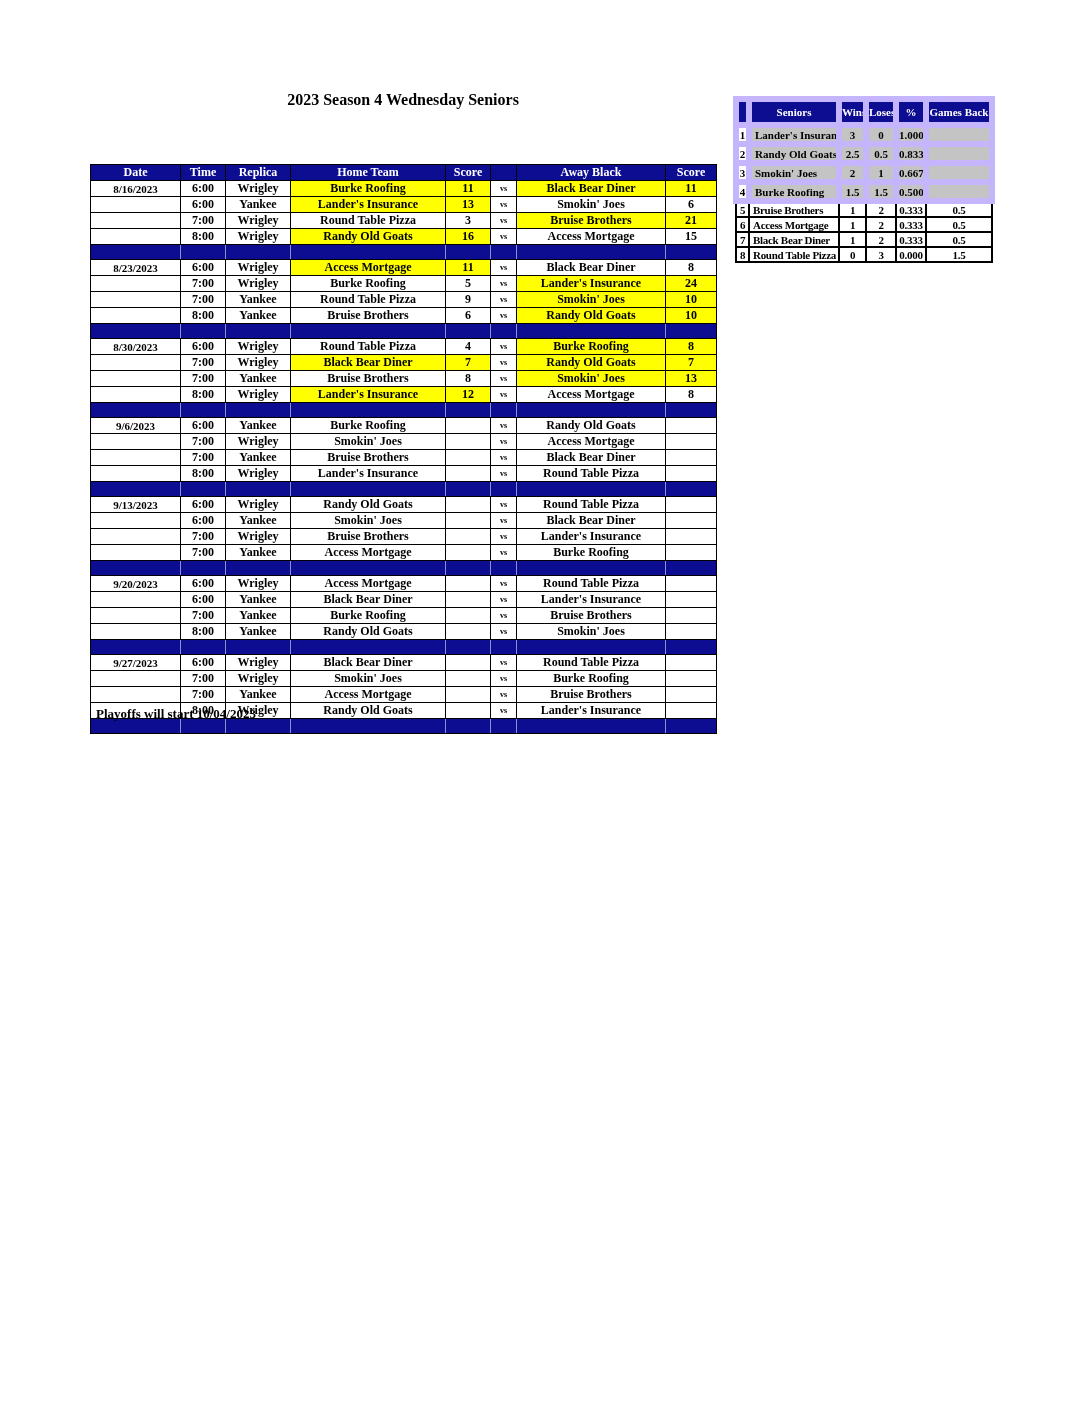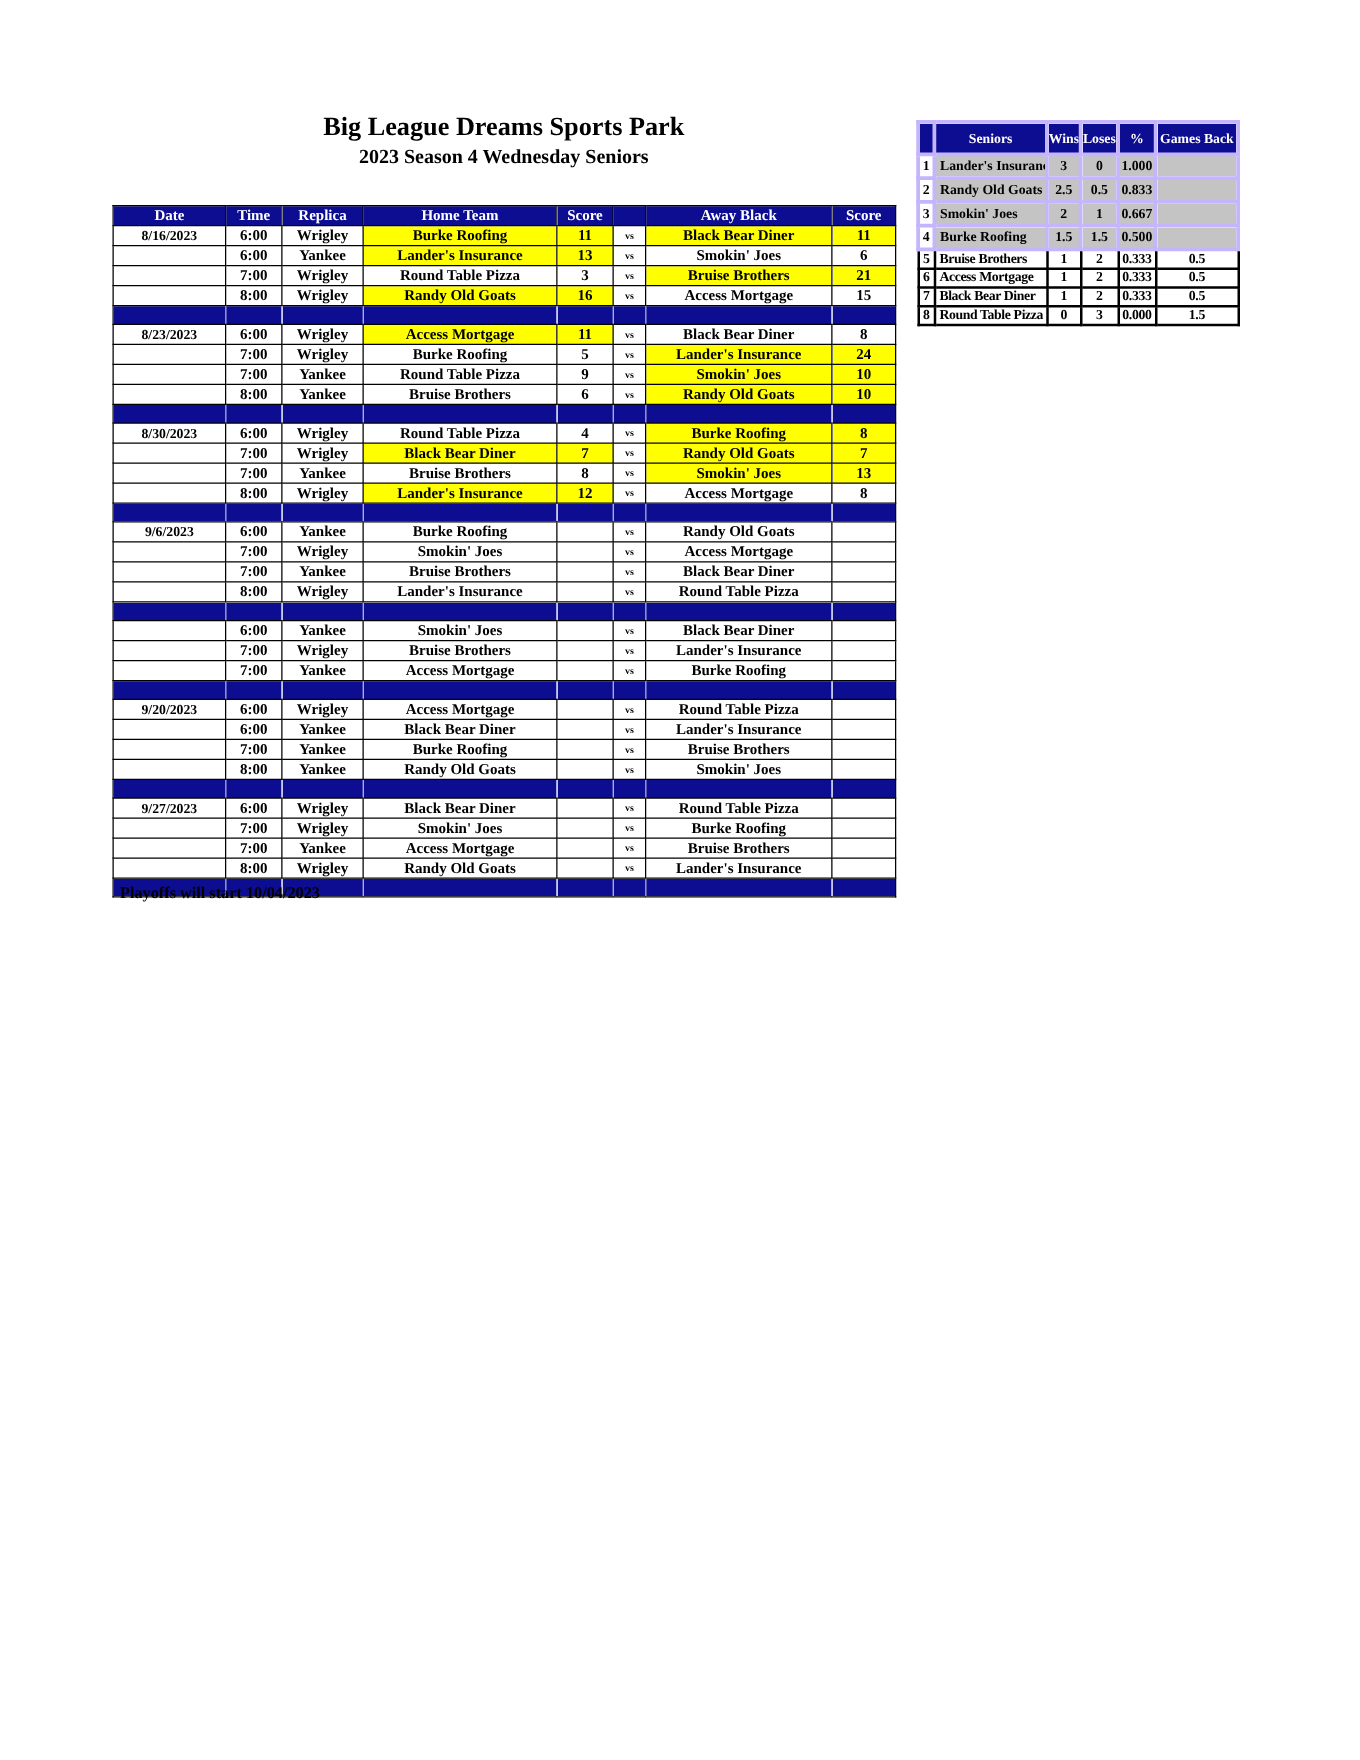--- a/index.html
+++ b/index.html
@@ -37,41 +37,40 @@
   .schedule tr.sep td{
     background:var(--navy);
     border-top:1px solid #000;border-bottom:1px solid #000;
     border-left:1px solid #8e8ecf;border-right:1px solid #8e8ecf;
   }
   .schedule tr.sep td:first-child{border-left:1px solid #000;}
   .schedule tr.sep td:last-child{border-right:1px solid #000;}
   
   .standings{position:absolute;left:733px;top:96px;width:256px;border:2px solid #000;}
   .standings th, .standings td{
-    padding:0;border:3px solid #c4b5fd;text-align:center;vertical-align:middle;
+    padding:0;border:6px solid #c4b5fd;text-align:center;vertical-align:middle;
     font-weight:bold;font-size:11px;overflow:hidden;white-space:nowrap;
   }
   .standings thead tr{height:26px;}
   .standings th{background:var(--navy);color:#fff;}
   .standings td.team-cell{text-align:left;padding-left:3px;}
   .standings tr.shaded{height:19px;}
   .standings tr.shaded td{background:var(--gray);}
   .standings tr.shaded td.rank-cell{background:#ffffff;}
   .standings tr.bold-row{height:15px;}
   .standings tr.bold-row td{border:2px solid #000;background:#ffffff;letter-spacing:-0.3px;}
   
   .footer-note{position:absolute;left:96px;top:706px;font-size:13px;font-weight:bold;}
 </style>
 </head>
 <body>
 
 <div class="page">
 
   <div class="title-block">
-    <div class="doc-title">Big League Dreams Sports Park</div>
     <div class="doc-subtitle">2023 Season 4 Wednesday Seniors</div>
   </div>
 
   <table class="schedule">
     <colgroup>
       <col style="width:90px">
         <col style="width:45px">
         <col style="width:65px">
       <col style="width:155px">
         <col style="width:45px">
@@ -283,20 +282,30 @@
           <td></td>
         </tr>
         <tr class="sep">
           <td></td>
           <td></td>
           <td></td>
           <td></td>
           <td></td>
           <td></td>
           <td></td>
+          <td></td>
+        </tr>
+        <tr>
+          <td class="date-cell">9/13/2023</td>
+          <td>6:00</td>
+          <td>Wrigley</td>
+          <td>Randy Old Goats</td>
+          <td></td>
+          <td class="vs-cell">vs</td>
+          <td>Round Table Pizza</td>
           <td></td>
         </tr>
         <tr>
           <td class="date-cell"></td>
           <td>6:00</td>
           <td>Yankee</td>
           <td>Smokin' Joes</td>
           <td></td>
           <td class="vs-cell">vs</td>
           <td>Black Bear Diner</td>

